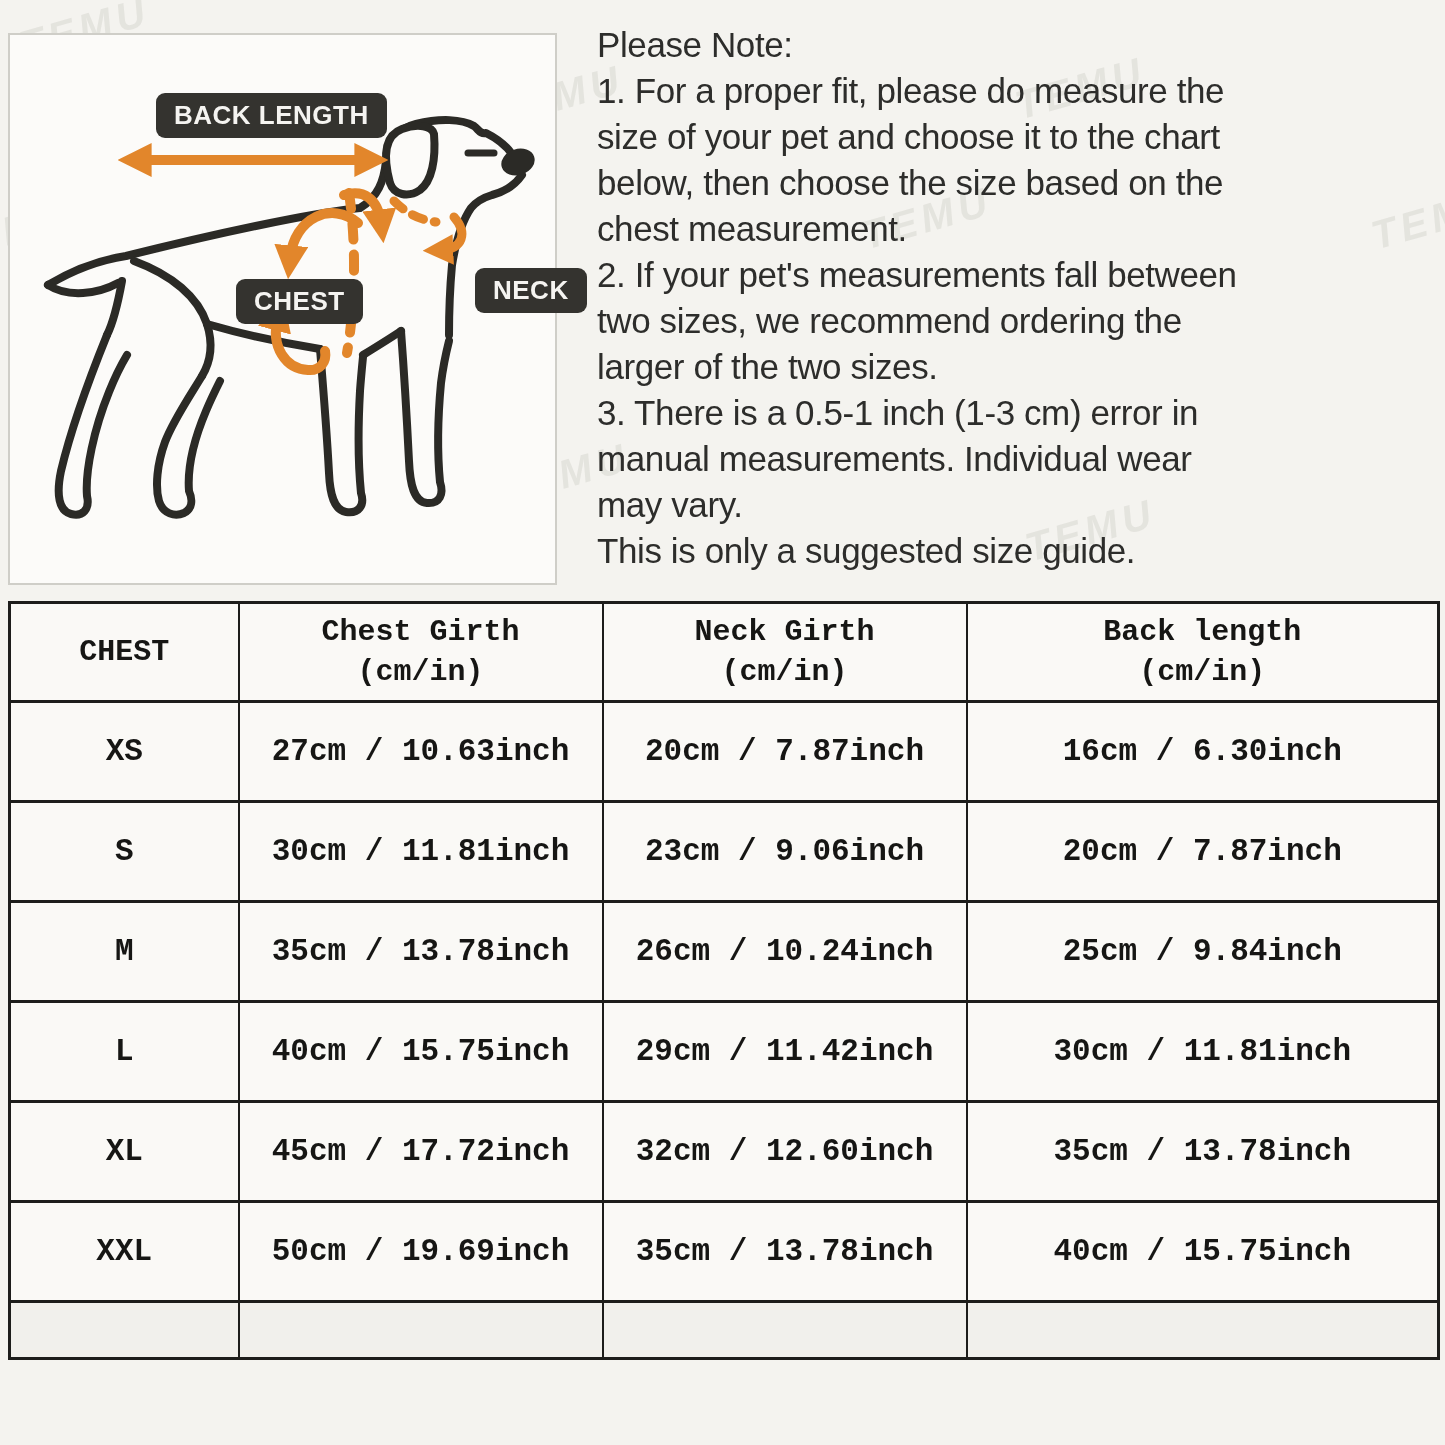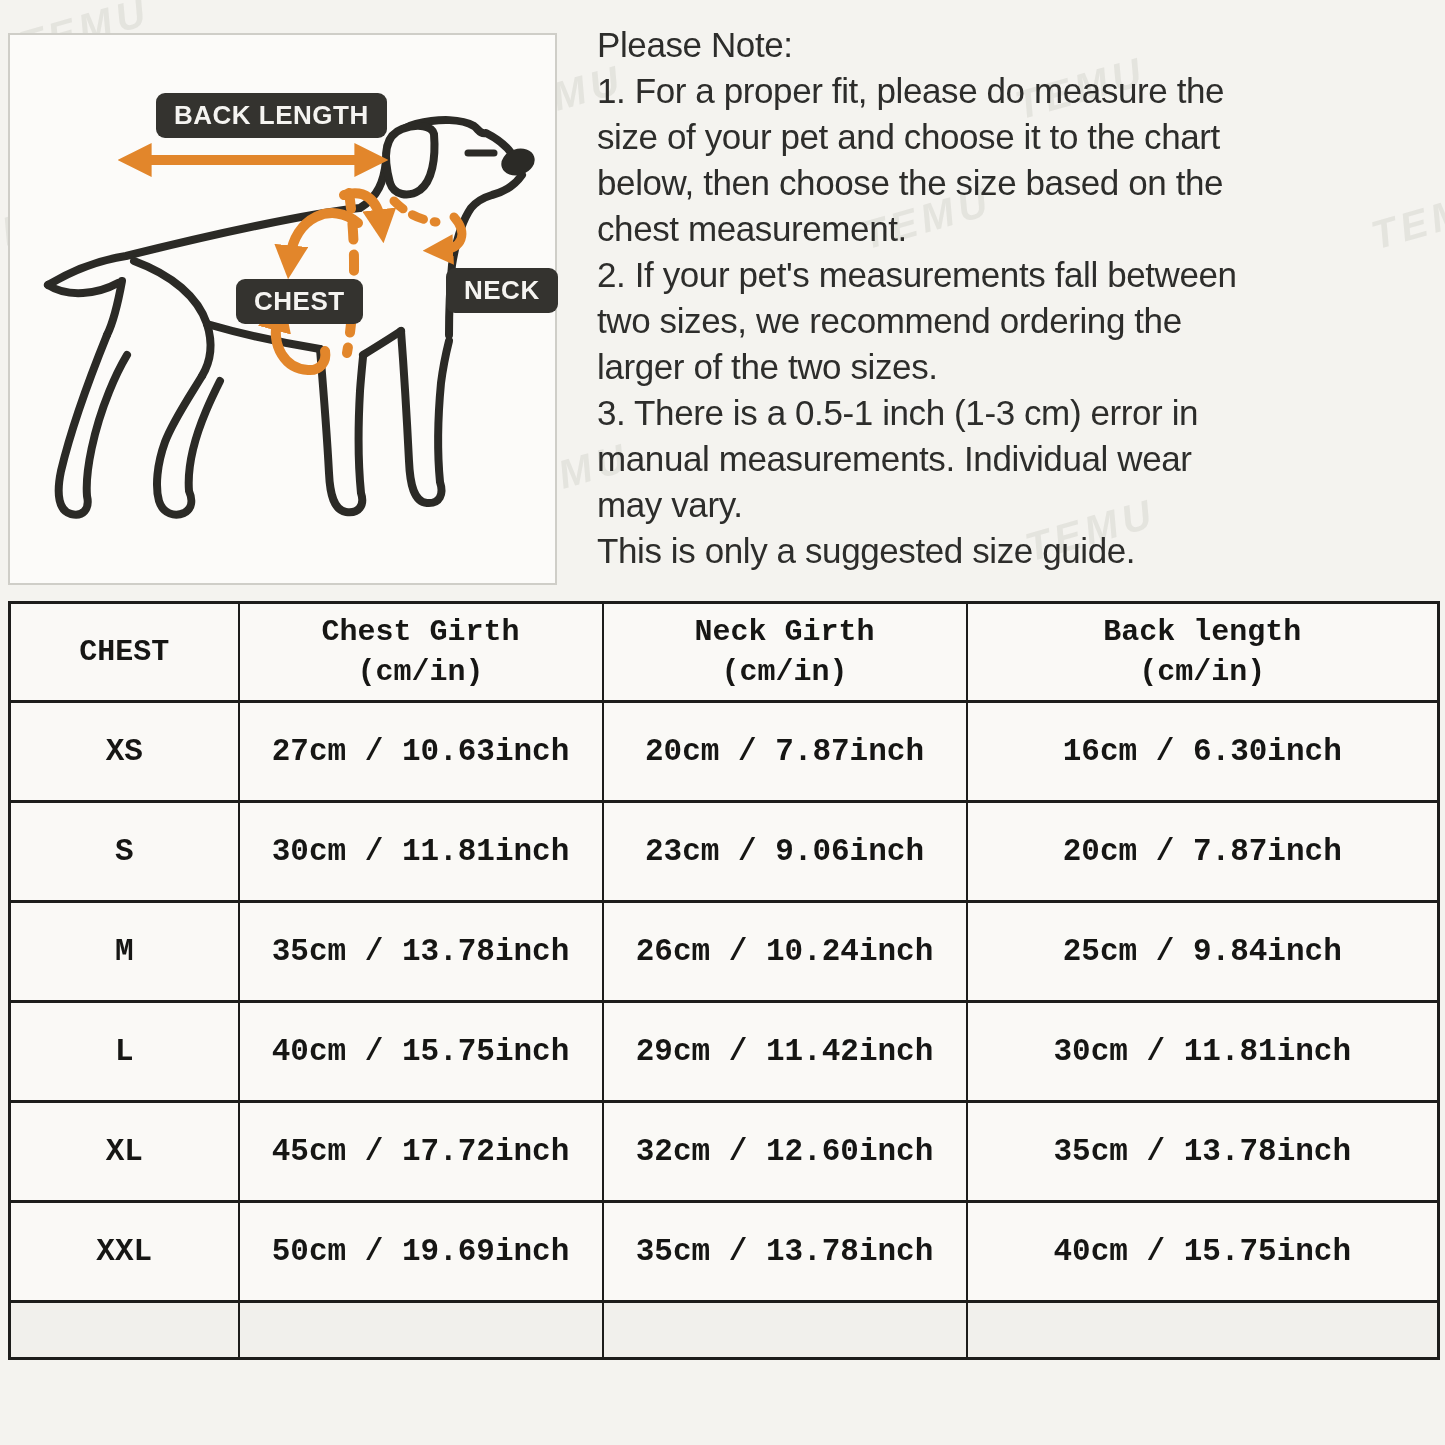--- a/index.html
+++ b/index.html
@@ -23,21 +23,21 @@
   }
   .diagram-box svg{position:absolute;left:0;top:0;width:100%;height:100%}
   .badge{
     position:absolute;height:45px;padding:0 18px;border-radius:9px;
     background:#34332f;color:#f5f4f1;
     display:flex;align-items:center;justify-content:center;
     font-weight:bold;font-size:26px;letter-spacing:.5px;white-space:nowrap;
   }
   .badge.back-length{left:146px;top:58px}
   .badge.chest{left:226px;top:244px}
-  .badge.neck{left:436px;top:233px}
+  .badge.neck{left:465px;top:233px}
   
   .note{position:absolute;left:597px;top:22px}
   .note-line{
     font-size:35px;font-weight:normal;letter-spacing:-.4px;
     line-height:46px;color:#2d2d2b;white-space:pre;
   }
   
   table.size-table{
     position:absolute;left:8px;top:601px;width:1429px;
     border-collapse:collapse;table-layout:fixed;

